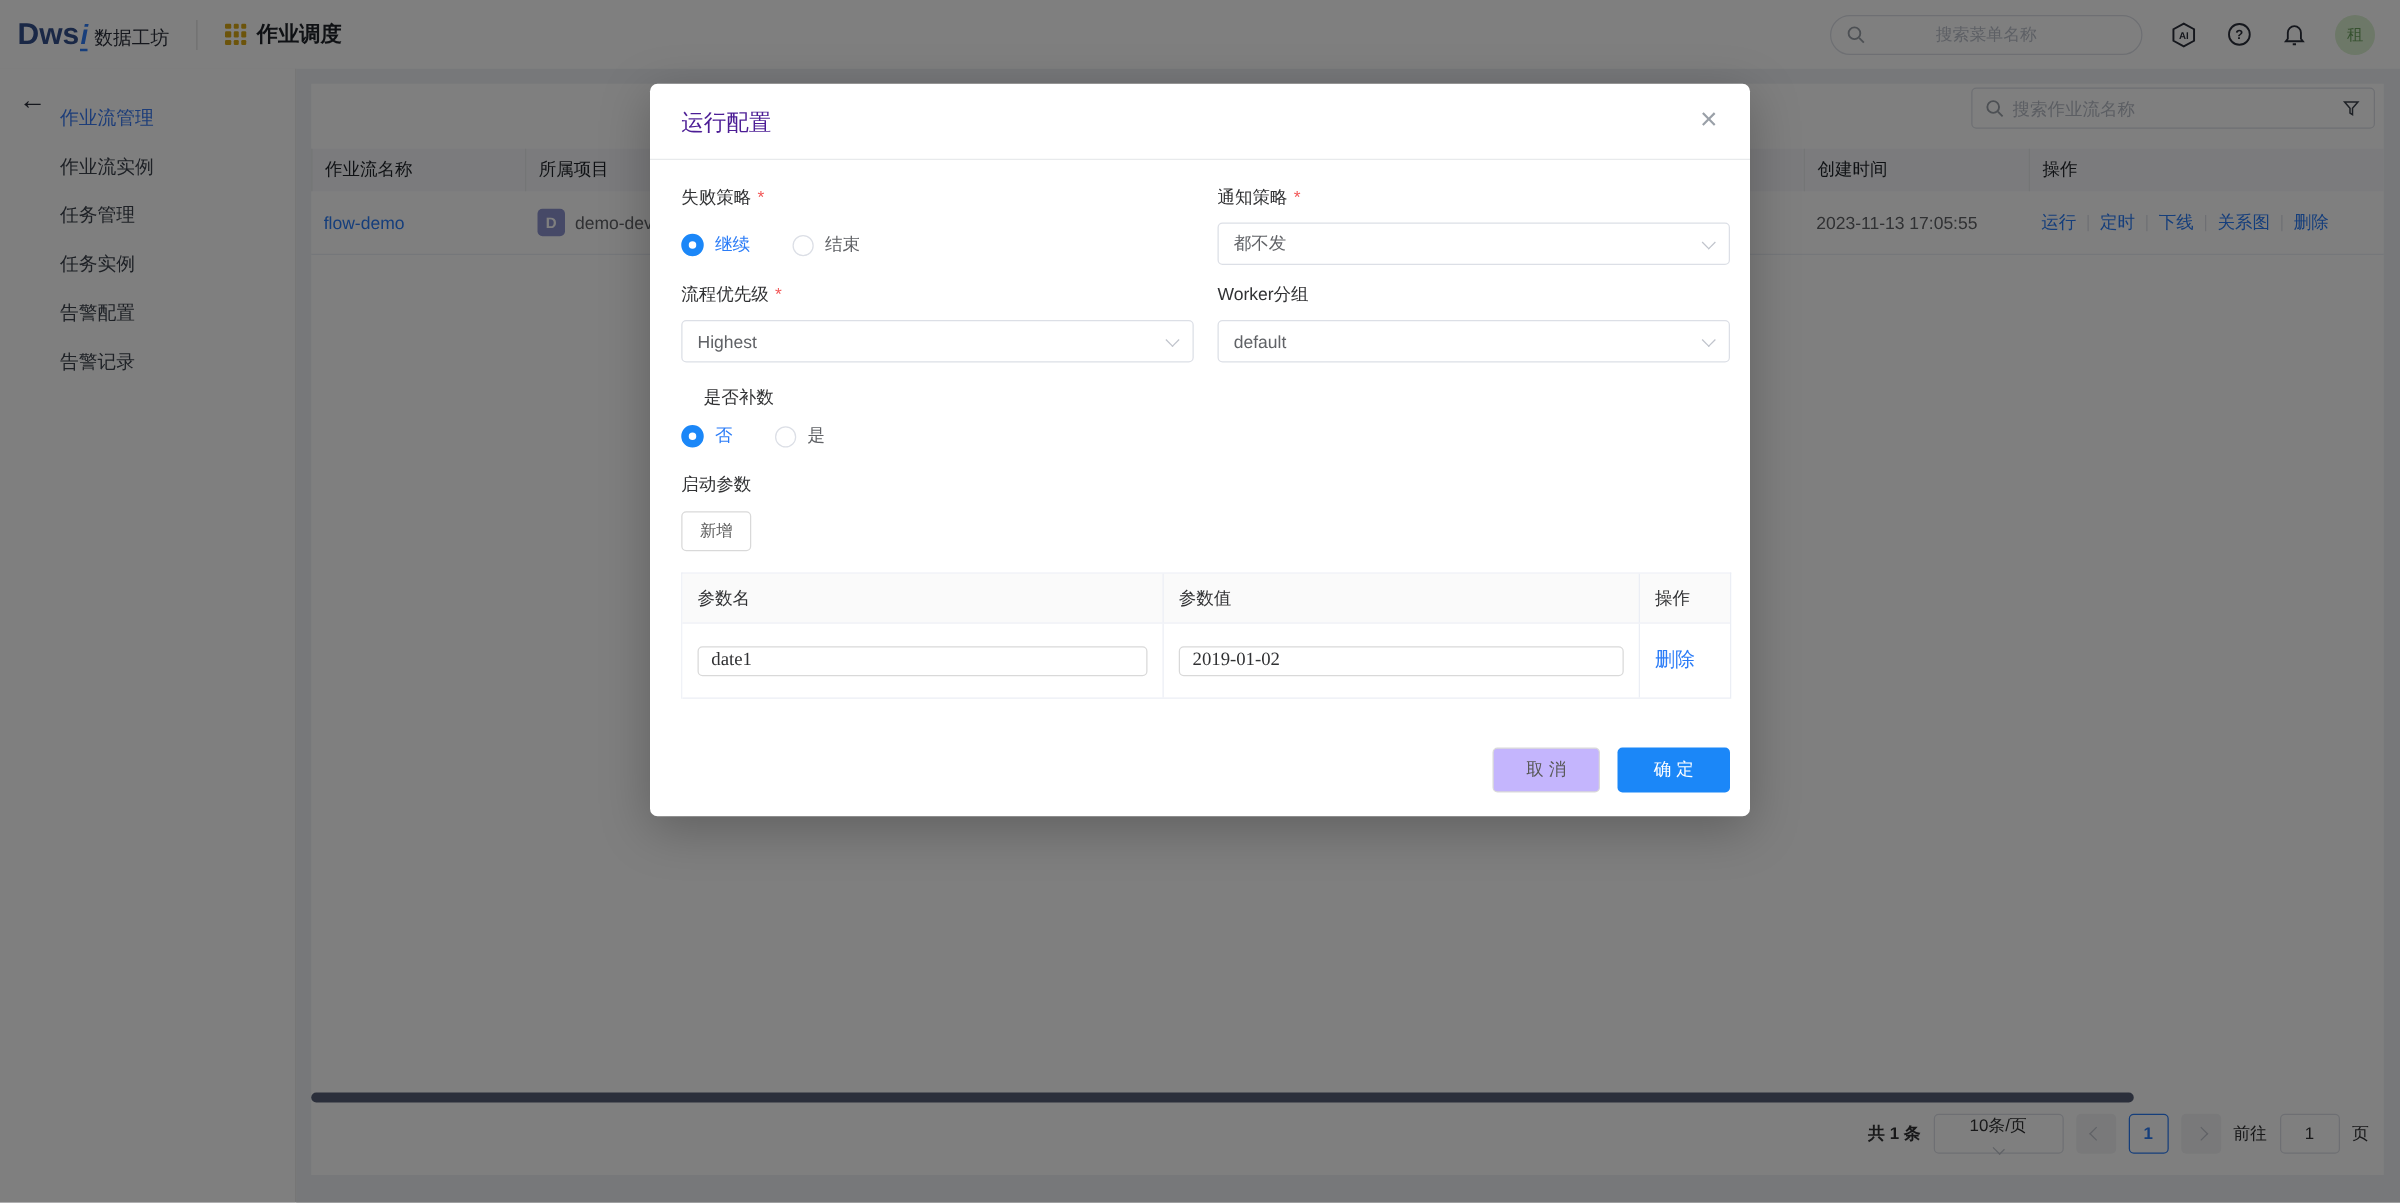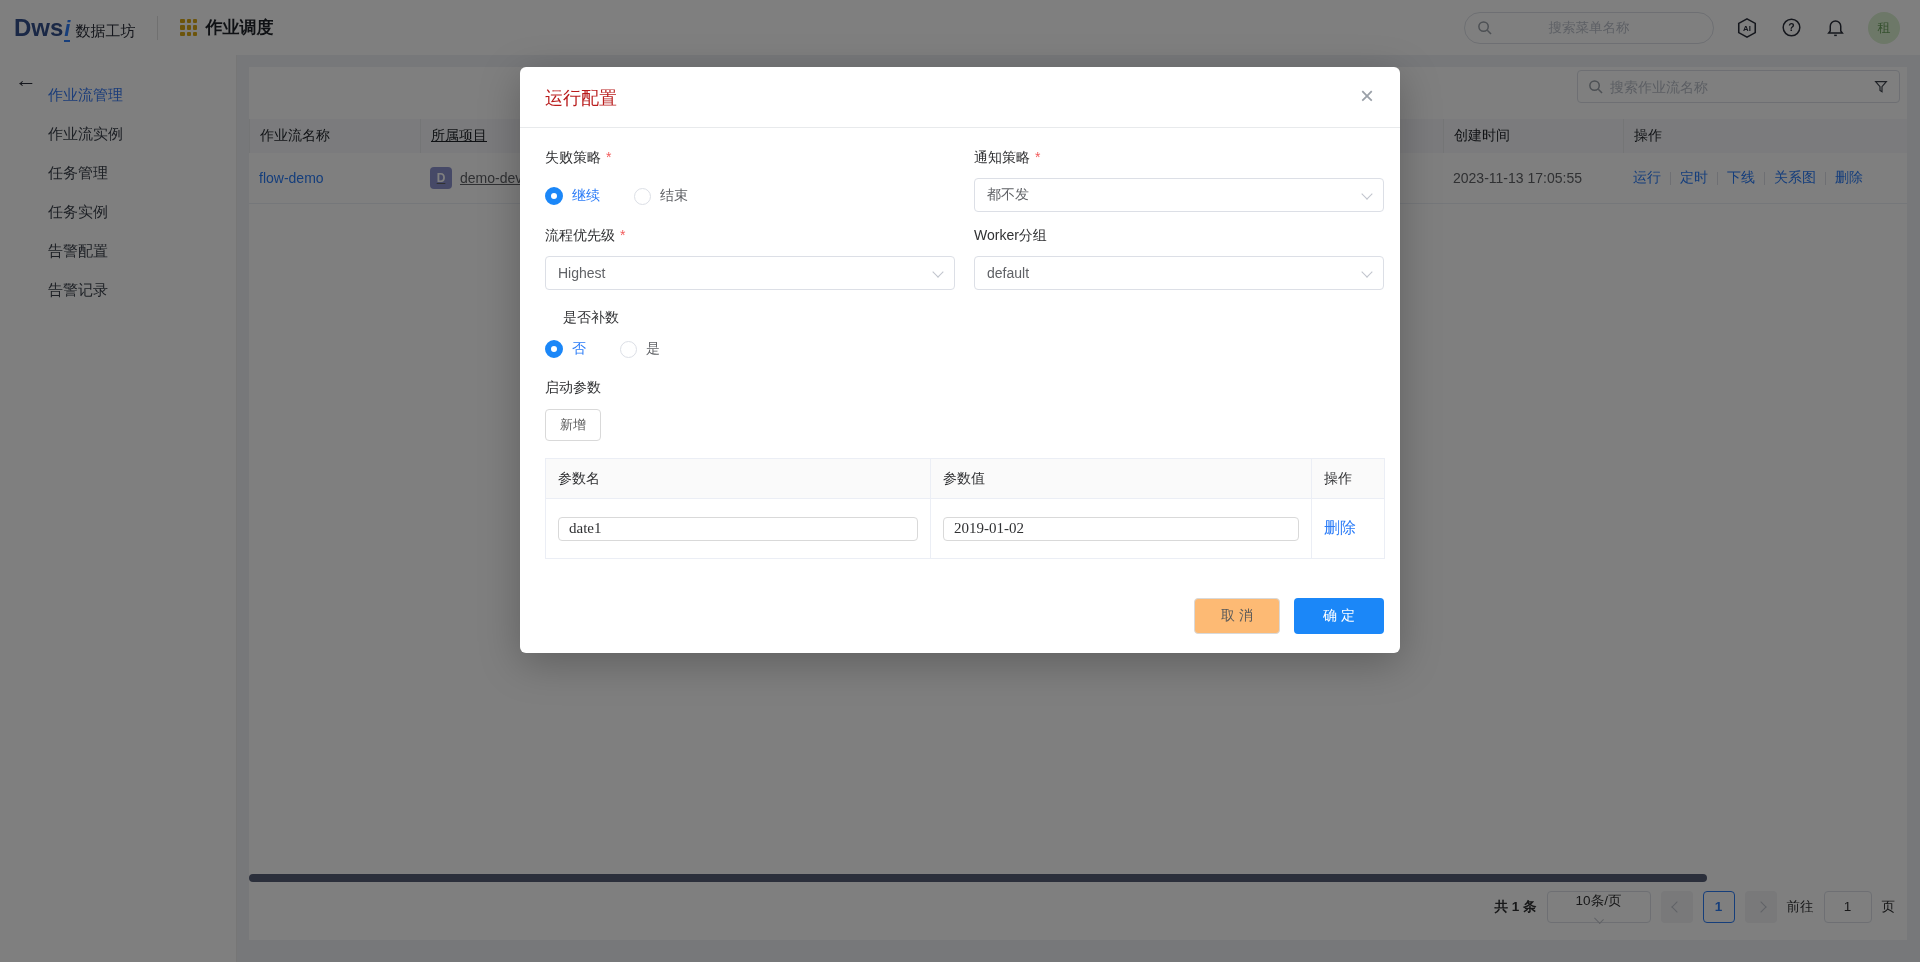--- a/index.html
+++ b/index.html
@@ -33,21 +33,21 @@
   
   .card { position:absolute; left:249px; top:67px; width:1658px; height:873px; background:#fff; z-index:1; }
   .flow-search { position:absolute; top:3px; right:7px; width:323px; height:33px; border:1px solid #dcdfe6; border-radius:4px; display:flex; align-items:center; padding:0 10px; gap:7px; }
   .flow-search input { border:none; outline:none; flex:1; font-size:14px; color:#0c4a6e; background:transparent; font-family:inherit; }
   .flow-search input::placeholder { color:#b8bdc7; }
 
   .tbl-header { position:absolute; left:0; top:52px; width:1658px; height:34px; background:#f6f7fa; display:flex; font-size:14px; font-weight:500; color:#1f2329; }
   .tbl-header .cell { display:flex; align-items:center; padding-left:10px; border-left:1px solid #e8eaec; }
   .tbl-row { position:absolute; left:0; top:86px; width:1658px; height:51px; display:flex; font-size:14px; color:#606266; border-bottom:1px solid #ebeef5; }
   .tbl-row .cell { display:flex; align-items:center; padding-left:10px; }
-  .c1{width:171px;} .c2{width:170px;text-decoration:underline;} .csp{width:753px; border-left:none !important;} .c3{width:100px;} .c4{width:180px;} .c5{width:284px;}
+  .c1{width:171px;} .c2{width:170px;} .csp{width:753px; border-left:none !important;} .c3{width:100px;} .c4{width:180px;} .c5{width:284px;}
   .link { color:#2b7cf7; cursor:pointer; text-decoration:none; }
   .proj-badge { width:22px; height:22px; border-radius:4px; background:#8d93ce; color:#fff; font-size:12px; font-weight:bold; display:flex; align-items:center; justify-content:center; margin-right:8px; }
   .actions { display:flex; align-items:center; gap:9px; }
   .actions .sep { width:1px; height:13px; background:#dcdfe6; }
 
   .hscrollbar { position:absolute; left:0; top:807px; width:1458px; height:8px; background:#565e76; border-radius:4px; }
 
   .pagination { position:absolute; top:821px; right:12px; height:37px; display:flex; align-items:center; gap:10px; font-size:13.5px; color:#303133; }
   .pg-total { font-weight:600; }
   .pg-size { width:104px; height:32px; border:1px solid #dcdfe6; border-radius:4px; display:flex; align-items:center; justify-content:flex-end; gap:10px; color:#303133; cursor:pointer;flex-direction:column; }
@@ -56,21 +56,21 @@
   .pg-goto-input { width:48px; height:32px; border:1px solid #dcdfe6; border-radius:4px; text-align:center; font-size:13.5px; color:#303133; outline:none; font-family:inherit; }
 
   
   .chev { width:8px; height:8px; border-right:1.5px solid #c0c4cc; border-bottom:1.5px solid #c0c4cc; transform:rotate(45deg); margin-top:-4px; }
   .chev-left { transform:rotate(135deg); margin:0; } .chev-right { transform:rotate(-45deg); margin:0; }
 
   
   .overlay { position:absolute; inset:0; background:rgba(0,0,0,0.5); z-index:10; }
   .modal { position:absolute; left:520px; top:67px; width:880px; height:586px; background:#fff; border-radius:6px; box-shadow:0 10px 40px rgba(0,0,0,.25); z-index:20; }
   .modal-header { position:absolute; left:0; top:0; width:100%; height:61px; border-bottom:1px solid #e8eaec; }
-  .modal-title { position:absolute; left:25px; top:19px; font-size:18px; font-weight:500; color:#b91c1c; }
+  .modal-title { position:absolute; left:25px; top:19px; font-size:18px; font-weight:500; color:#4c1d95; }
   .modal-close { position:absolute; right:26px; top:17px; font-size:24px; color:#9aa0a8; cursor:pointer; line-height:1; }
 
   .f-label { position:absolute; font-size:14px; color:#303133; }
   .req { color:#f25a5a; margin-left:5px; }
   .sel { position:absolute; height:34px; width:410px; border:1px solid #dcdfe6; border-radius:4px; display:flex; align-items:center; padding:0 12px; font-size:14px; color:#606266; cursor:pointer; }
   .sel .chev { margin-left:auto; margin-top:-2px; }
   .radio-group { position:absolute; display:flex; align-items:center; gap:34px; }
   .radio-opt { display:flex; align-items:center; gap:9px; cursor:pointer; font-size:14px; color:#606266; }
   .radio-on { width:18px; height:18px; border-radius:50%; background:#fff; border:6px solid #1b87f8; }
   .radio-off { width:17px; height:17px; border-radius:50%; background:#fff; border:1px solid #dcdfe6; }
@@ -79,21 +79,21 @@
   .btn-add { position:absolute; left:25px; top:342px; width:56px; height:32px; border:1px solid #d9d9d9; border-radius:4px; background:#fff; font-size:13px; color:#595959; cursor:pointer; font-family:inherit; }
 
   .param-table { position:absolute; left:25px; top:391px; width:840px; border:1px solid #ebeef5; border-bottom:none; }
   .pt-head { display:flex; height:40px; background:#fafafa; font-size:14px; color:#303133; border-bottom:1px solid #ebeef5; }
   .pt-row { display:flex; height:60px; background:#fff; border-bottom:1px solid #ebeef5; }
   .pt-cell { display:flex; align-items:center; padding:0 12px; border-right:1px solid #ebeef5; }
   .pt-c1{width:385px;} .pt-c2{width:381px;} .pt-c3{width:72px; border-right:none;}
   .pt-input { width:100%; height:24px; border:1px solid #d9d9d9; border-radius:4px; padding:0 10px; font-size:15px; color:#303133; outline:none; font-family:"Liberation Serif","DejaVu Serif",serif; }
 
   .modal-footer { position:absolute; right:16px; top:531px; display:flex; gap:14px; }
-  .btn-cancel { width:86px; height:36px; border:1px solid #d9d9d9; border-radius:4px; background:#fdba74; font-size:14px; color:#595959; cursor:pointer; font-family:inherit; }
+  .btn-cancel { width:86px; height:36px; border:1px solid #d9d9d9; border-radius:4px; background:#c4b5fd; font-size:14px; color:#595959; cursor:pointer; font-family:inherit; }
   .btn-confirm { width:90px; height:36px; border:none; border-radius:4px; background:#1b87f8; font-size:14px; color:#fff; cursor:pointer; font-family:inherit; }
 
   svg { display:block; }
 </style>
 </head>
 <body>
 
 <div class="topbar">
   <div class="logo">
     <span class="logo-brand">Dws</span>

